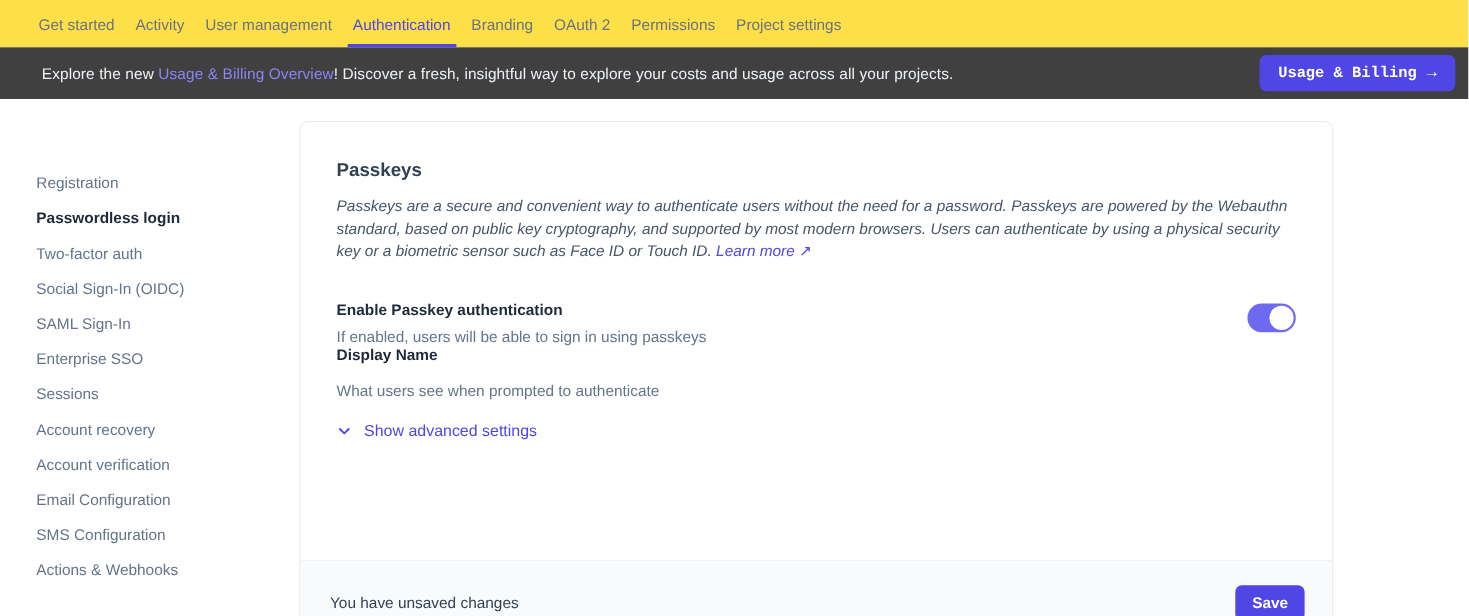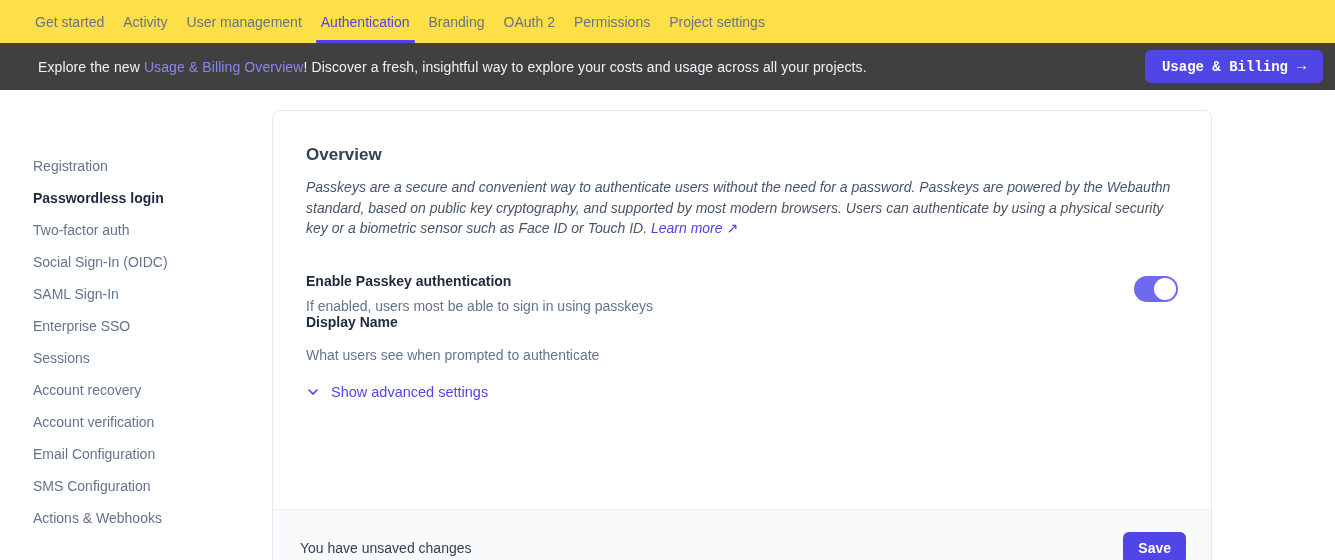--- a/index.html
+++ b/index.html
@@ -234,31 +234,31 @@
     <div class="side-item">Account recovery</div>
     <div class="side-item">Account verification</div>
     <div class="side-item">Email Configuration</div>
     <div class="side-item">SMS Configuration</div>
     <div class="side-item">Actions &amp; Webhooks</div>
   </aside>
 
   <section class="card">
     <div class="card-body">
 
-      <h2 class="card-title">Overview</h2>
+      <h2 class="card-title">Passkeys</h2>
 
       <p class="card-desc">
         <span>Passkeys are a secure and convenient way to authenticate users without the need for a password. Passkeys are powered by the Webauthn standard, based on public key cryptography, and supported by most modern browsers. Users can authenticate by using a physical security key or a biometric sensor such as Face ID or Touch ID.</span>
         <span class="learn-more"><span>Learn more</span>&nbsp;<span>↗</span></span>
       </p>
 
       <div class="toggle-row">
         <div>
           <div class="field-label">Enable Passkey authentication</div>
-          <div class="muted toggle-desc">If enabled, users most be able to sign in using passkeys</div>
+          <div class="muted toggle-desc">If enabled, users will be able to sign in using passkeys</div>
         </div>
         <div class="toggle" role="switch" aria-checked="true">
           <div class="toggle-knob"></div>
         </div>
       </div>
 
       <div class="field-block">
         <div class="field-label">Display Name</div>
         <div class="muted helper">What users see when prompted to authenticate</div>
       </div>

